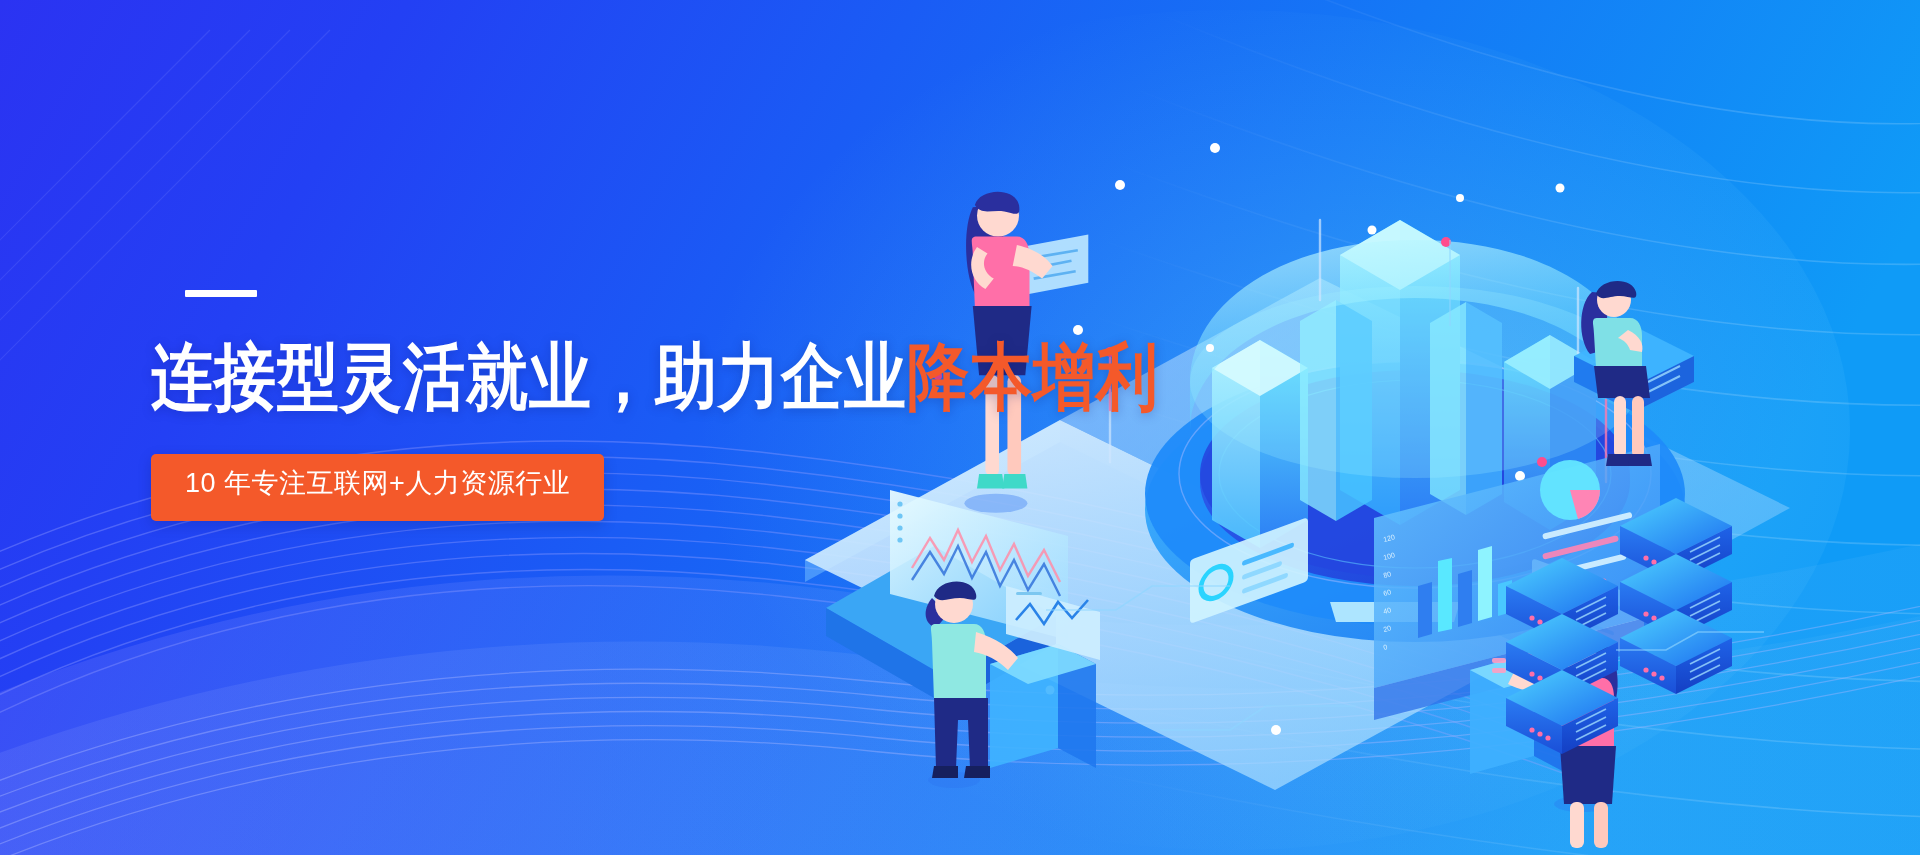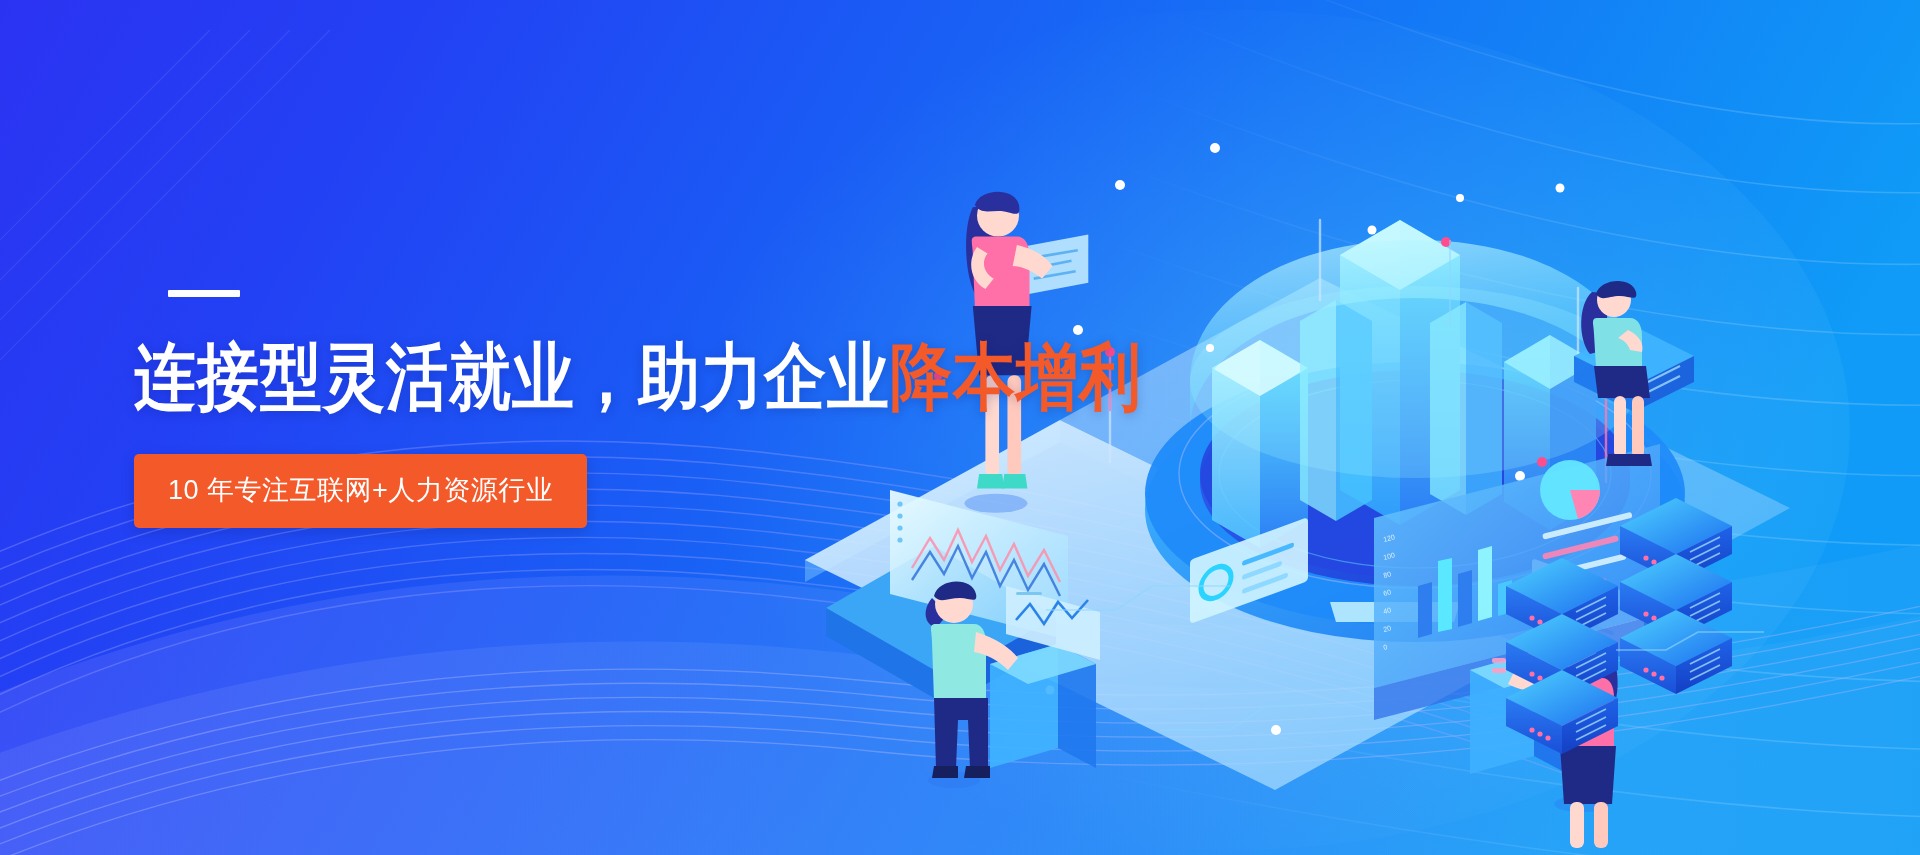--- a/index.html
+++ b/index.html
@@ -10,21 +10,21 @@
     width:1920px;height:855px;
     overflow:hidden;
     background:linear-gradient(100deg,#2b33f2 0%,#2340f4 18%,#1a5cf5 42%,#1479f6 66%,#1092f6 85%,#0f9bf7 100%);
   }
 
   
   .bg-layer{position:absolute;inset:0;pointer-events:none;}
   .bg-svg{position:absolute;inset:0;width:1920px;height:855px;display:block;}
 
   
-  .text-block{position:absolute;left:134px;top:290px;z-index:40;}
+  .text-block{position:absolute;left:151px;top:290px;z-index:40;}
 
   .rule{
     width:72px;height:7px;background:#ffffff;
     margin:0 0 42px 34px;border-radius:1px;
   }
 
   .headline{
     margin:0;
     font-size:62px;
     line-height:1.02;
@@ -39,21 +39,21 @@
   .headline .hl{color:#f4592a;}
 
   .cta{
     display:inline-block;
     margin-top:52px;
     background:#f4592a;
     color:#ffffff;
     font-size:27px;
     font-weight:400;
     letter-spacing:.5px;
-    padding:18px 34px 20px 34px;
+    padding:11px 34px 20px 34px;
     border:0;
     border-radius:5px;
     cursor:pointer;
     white-space:nowrap;
     box-shadow:0 4px 14px rgba(10,20,90,.20);
   }
 
   
   .illu{position:absolute;left:760px;top:90px;width:1160px;height:700px;z-index:30;}
   .illu svg{display:block;width:1160px;height:700px;overflow:visible;}

